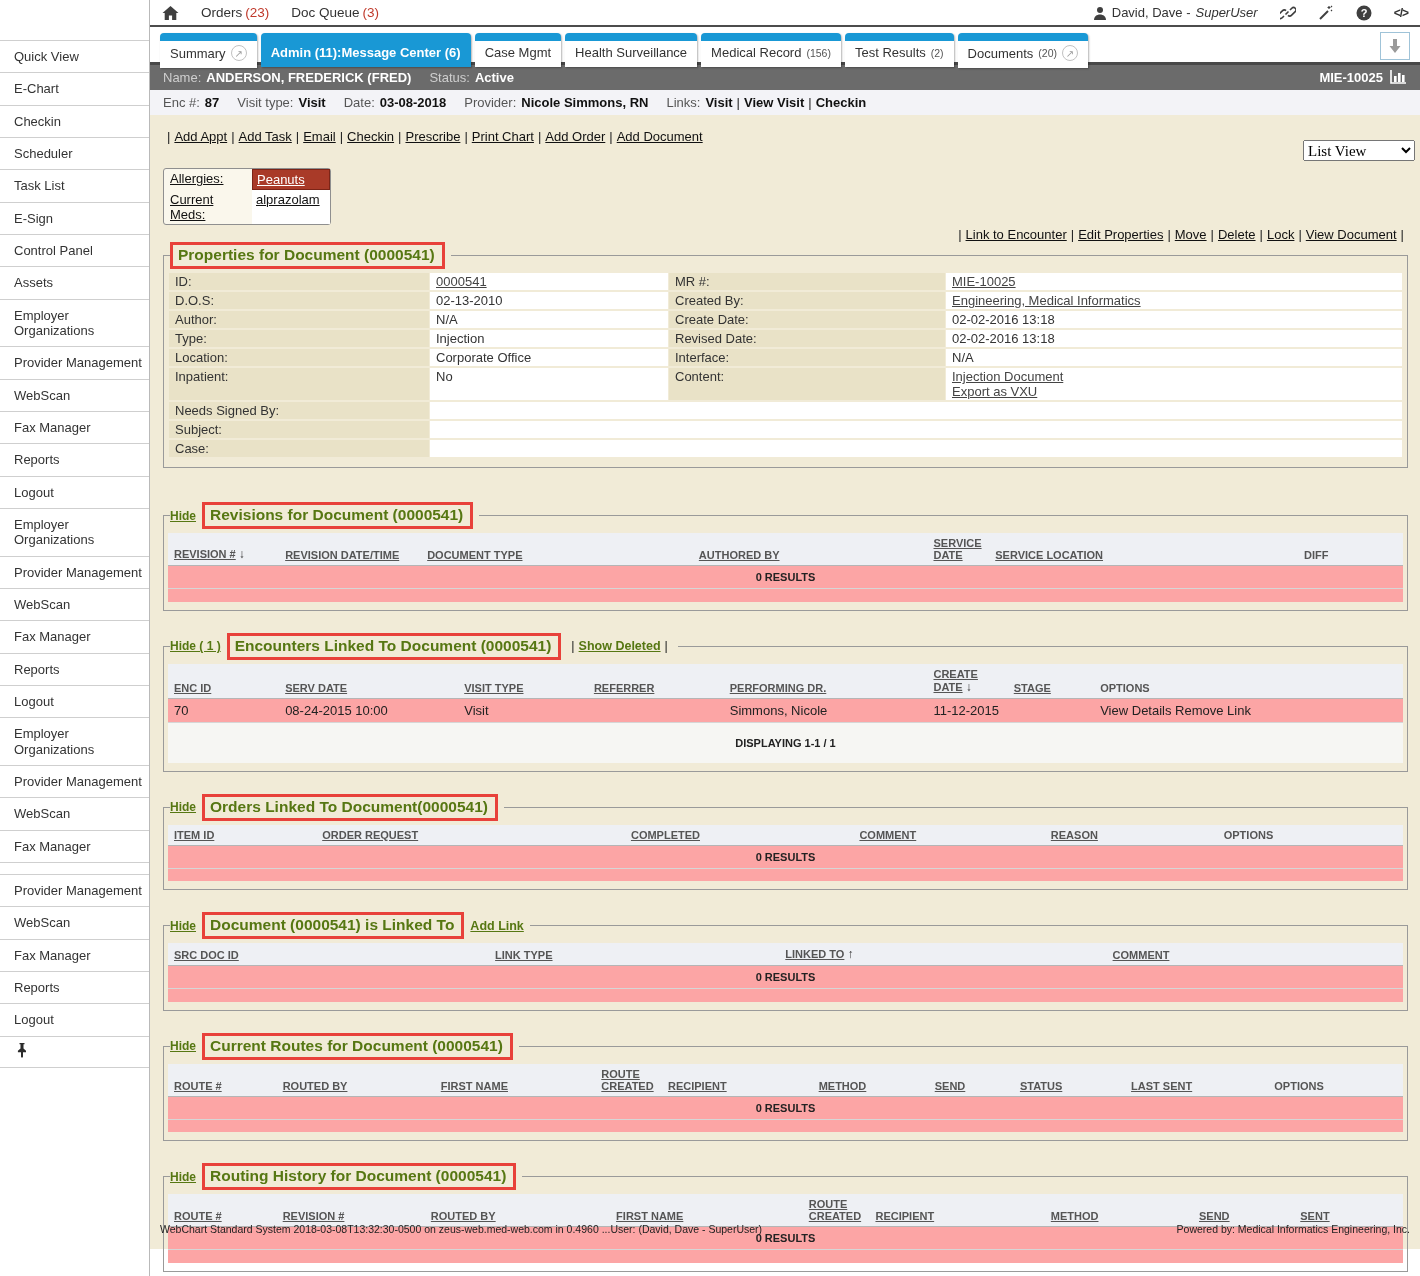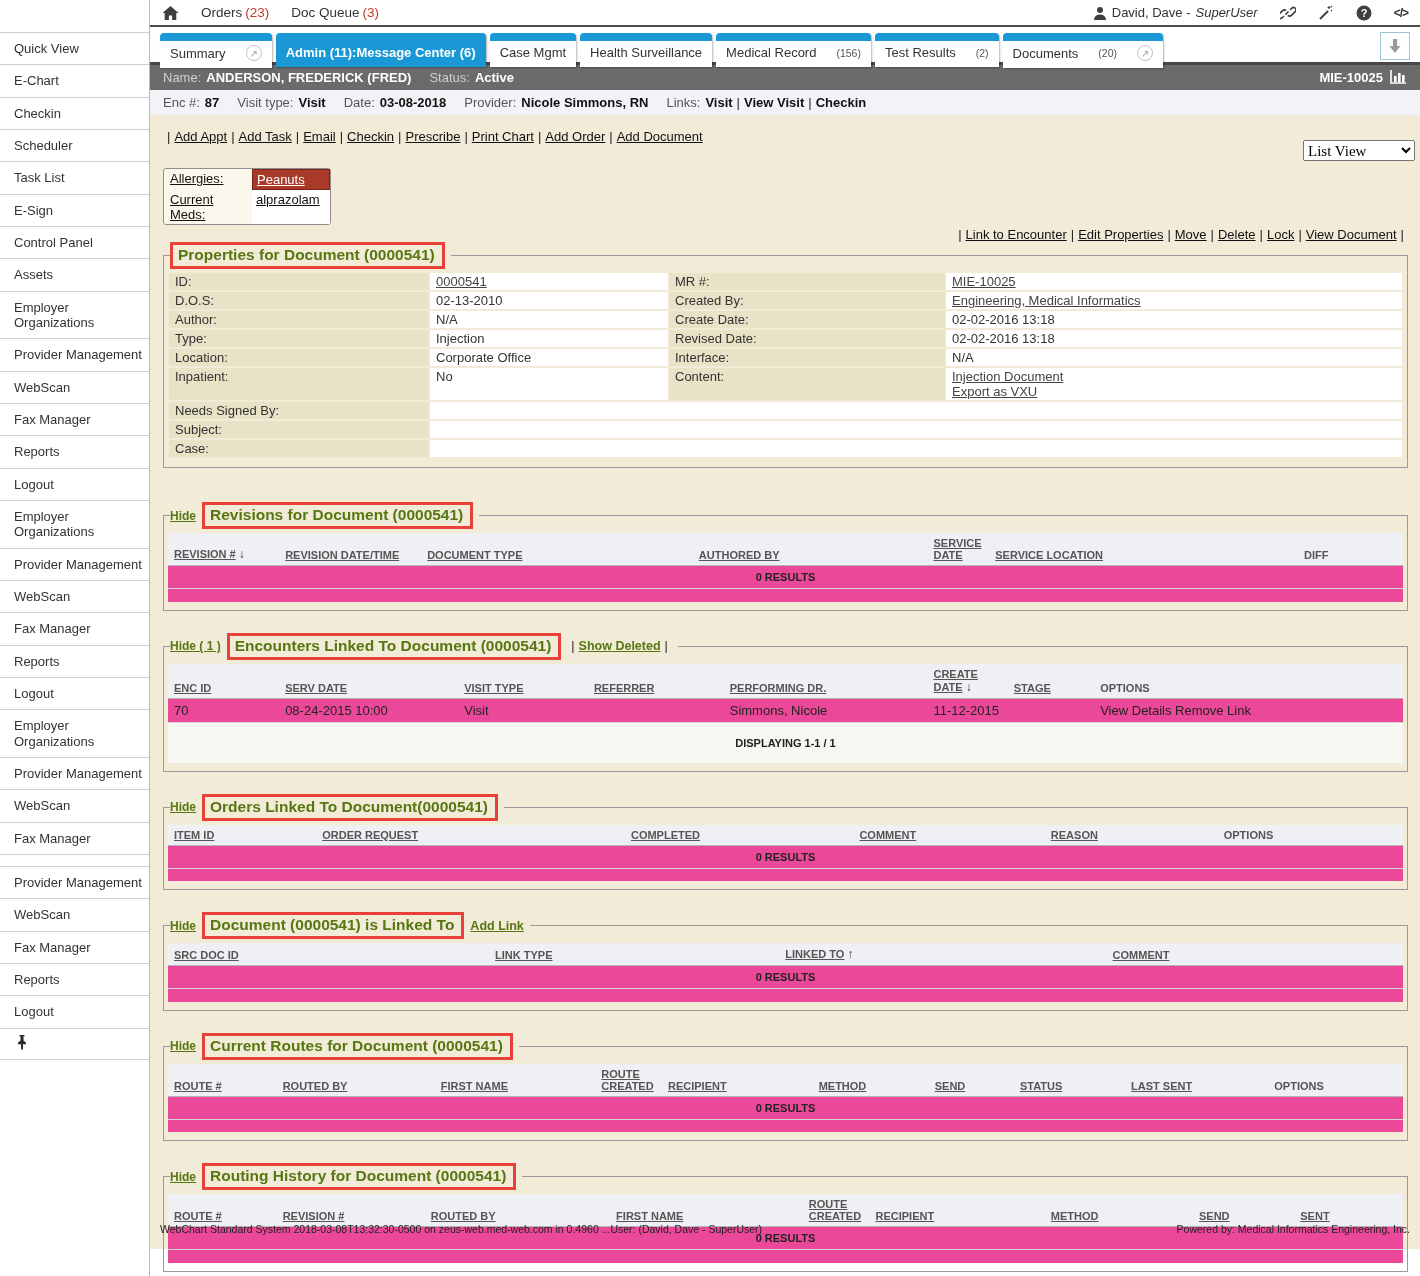--- a/index.html
+++ b/index.html
@@ -2,41 +2,41 @@
 <html><head>
 <meta charset="utf-8">
 <style>
   * { box-sizing: border-box; margin: 0; padding: 0; }
   html,body { width:1420px; }
   body { font-family:"Liberation Sans", sans-serif; background:#fff; color:#222; }
   .page { position:relative; width:1420px; height:1276px; overflow:hidden; background:#fff; }
 
   
   .sidebar { position:absolute; left:0; top:0; width:150px; height:1276px; background:#fff; border-right:1px solid #b9b9b9; z-index:5; }
-  .sidebar-items { margin-top:32px; border-top:1px solid #cfcfcf; }
+  .sidebar-items { margin-top:40px; border-top:1px solid #cfcfcf; }
   .sidebar-item { padding:8px 4px 8px 14px; border-bottom:1px solid #cfcfcf; font-size:13px; color:#333; line-height:1.18; cursor:pointer; }
   .sidebar-item.slim { padding:2px 4px 2px 18px; height:12px; font-size:8px; color:#666; }
   .sidebar-item.pin-row { padding:6px 4px 6px 16px; }
   .pin-svg { width:12px; height:15px; display:inline-block; }
 
   
   .main { position:absolute; left:150px; top:0; width:1270px; height:1276px; }
 
   .topbar { height:27px; background:#fff; border-bottom:2px solid #4c4c4c; display:flex; align-items:center; padding:0 12px; font-size:13.5px; }
   .topbar .home { margin-right:22px; display:flex; align-items:center; cursor:pointer; }
   .top-menu-item { margin-right:22px; color:#333; cursor:pointer; text-decoration:none; }
   .top-menu-item .count { color:#c0392b; margin-left:3px; }
   .topbar-right { margin-left:auto; display:flex; align-items:center; gap:22px; color:#333; }
   .topbar-user { display:flex; align-items:center; gap:5px; font-size:13px; cursor:pointer; }
   .topbar-user em { font-style:italic; }
   .tb-icon { width:16px; height:16px; display:inline-block; cursor:pointer; }
   .code-glyph { font-weight:bold; font-size:12px; letter-spacing:-1px; cursor:pointer; }
 
   .tabbar { background:#fff; padding:6px 10px 0 10px; height:38px; border-bottom:3px solid #484848; position:relative; white-space:nowrap; }
-  .tab { position:relative; display:inline-flex; align-items:center; gap:20px; background:#fff; color:#333; font-size:13px;
+  .tab { position:relative; display:inline-flex; align-items:center; gap:5px; background:#fff; color:#333; font-size:13px;
          padding:4px 10px 7px; border-radius:4px 4px 0 0; margin-right:4px; border-top:8px solid #1998d5;
          box-shadow:1px 1px 2px rgba(0,0,0,.3); cursor:pointer; vertical-align:top; }
   .tab .count { font-size:10.5px; color:#555; }
   .tab.active { background:#1998d5; color:#fff; font-weight:bold; }
   .popout { width:16px; height:16px; border:1px solid #c2c2c2; border-radius:50%; color:#9a9a9a; font-size:10px;
             display:inline-flex; align-items:center; justify-content:center; background:#fff; cursor:pointer; }
   .tab-download-btn { position:absolute; right:10px; top:5px; width:30px; height:28px; border:1px solid #9fc3d8; background:#fff;
             display:flex; align-items:center; justify-content:center; cursor:pointer; }
 
   .name-bar { height:25px; background:#6b6b6b; color:#fff; display:flex; align-items:center; padding:0 13px; font-size:13px; }
@@ -83,21 +83,21 @@
   table.props td { padding:1px 6px; vertical-align:top; }
   td.pl { background:#e9e2c7; color:#333; }
   td.pv { background:#fff; color:#333; }
   td.pv a { color:#444; text-decoration:underline; cursor:pointer; }
 
   
   table.grid { width:100%; border-collapse:collapse; font-size:11px; background:#fff; margin-top:2px; }
   table.grid th { background:#eef0f4; text-align:left; font-weight:bold; color:#555; padding:4px 6px; vertical-align:bottom; border-bottom:1px solid #b5b5b5; }
   table.grid th a { color:#555; text-decoration:underline; cursor:pointer; }
   table.grid th .sort { text-decoration:none; font-size:12px; color:#333; margin-left:3px; display:inline-block; }
-  table.grid td { padding:4px 6px; font-size:13px; color:#222; vertical-align:top; border-bottom:1px solid #d6d6d6; background:#ec4899; }
+  table.grid td { padding:4px 6px; font-size:13px; color:#222; vertical-align:top; border-bottom:1px solid #d6d6d6; background:#fca5a5; }
   table.grid td.empty { text-align:center; font-size:11px; font-weight:bold; padding:5px; }
   table.grid td.tfoot { text-align:center; font-size:11px; font-weight:bold; background:#f6f6f3; border-bottom:none; padding:14px; }
   table.grid td.spacer { height:13px; border-bottom:none; padding:0; }
   .gap { height:22px; }
   .gap-lg { height:34px; }
 
   .footer { position:absolute; left:10px; right:10px; bottom:14px; display:flex; justify-content:space-between; font-size:10.5px; color:#222; }
 </style>
 </head>
 <body>

